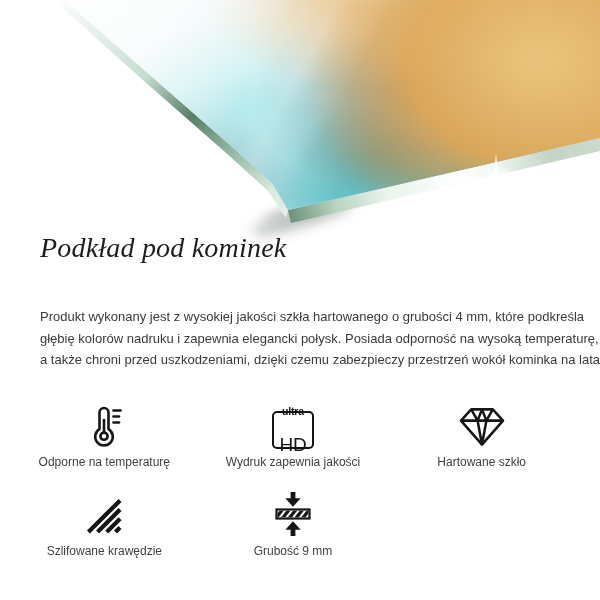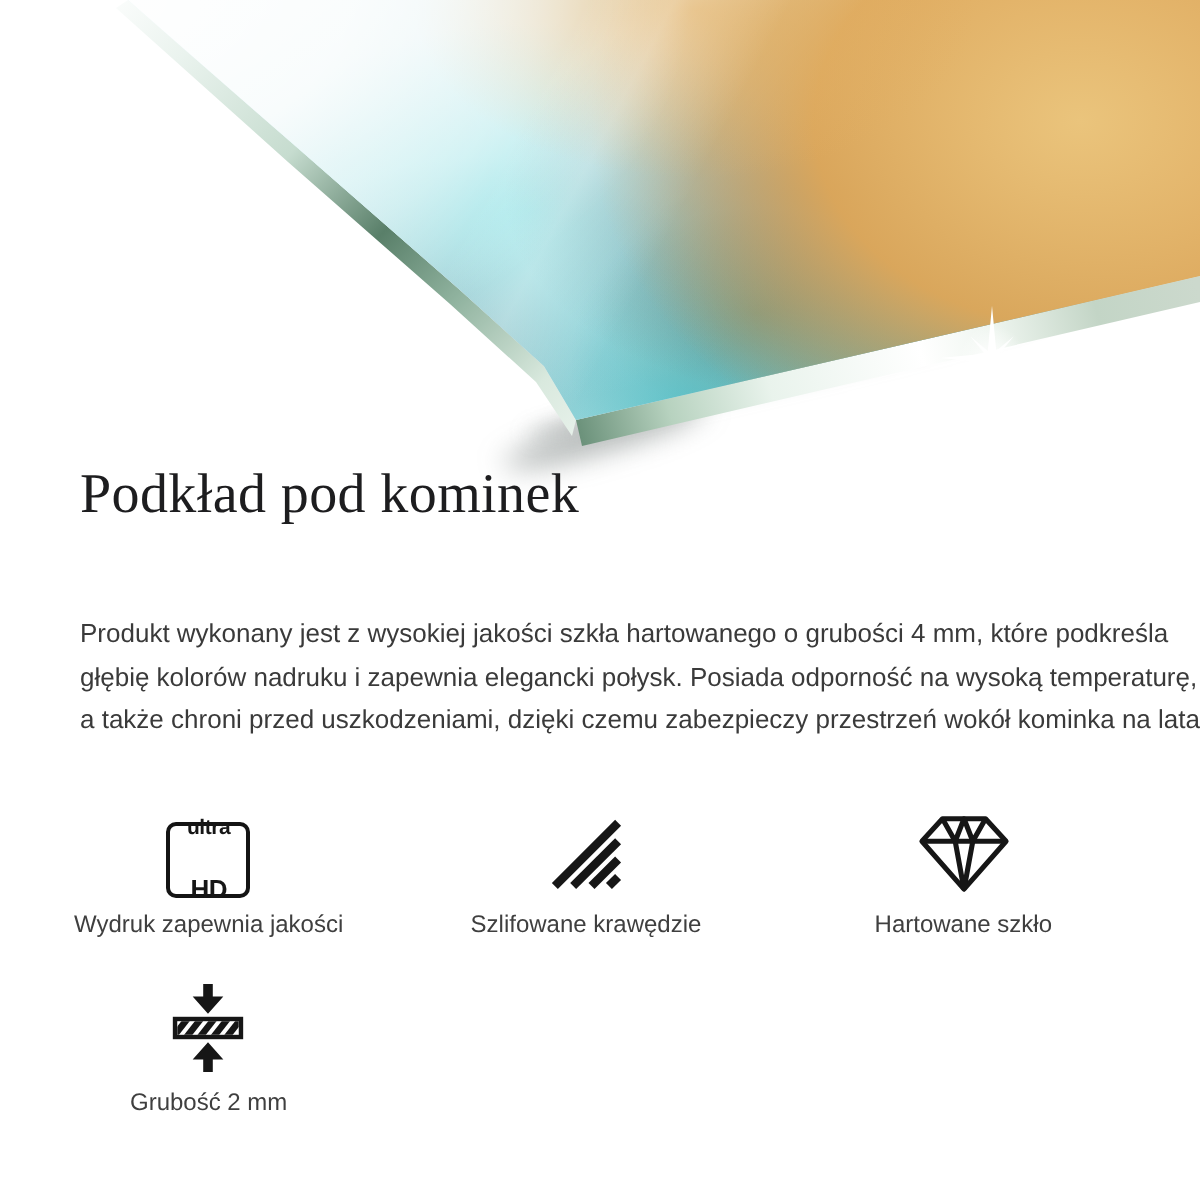--- a/index.html
+++ b/index.html
@@ -34,34 +34,34 @@
       radial-gradient(180px 125px at 40% 66%,rgba(142,159,171,.8),rgba(142,159,171,0) 70%),
       radial-gradient(115px 75px at 63% 62%,rgba(205,140,60,.9),rgba(205,140,60,0) 70%),
       radial-gradient(190px 135px at 28% 32%,rgba(196,231,234,.9),rgba(196,231,234,0) 70%),
       radial-gradient(160px 115px at 31% 90%,rgba(124,210,215,.85),rgba(124,210,215,0) 70%);}
   .sparkle{position:absolute;left:467px;top:150px;width:58px;height:58px;}
 
   
   .title{position:absolute;left:40px;top:231px;margin:0;font-weight:400;
     font-family:"Liberation Serif","DejaVu Serif",serif;
     font-size:28px;line-height:33px;letter-spacing:.2px;color:#1d1d1f;}
-  .title span{display:block;}
+  .title span{display:block;font-style:italic;}
   .desc{position:absolute;left:40px;top:306px;margin:0;font-size:13px;line-height:21.5px;color:#3a3a3a;}
   .desc span{display:block;white-space:nowrap;}
 
   
   .features{position:absolute;left:10px;top:399px;width:566px;display:grid;
     grid-template-columns:repeat(3,1fr);row-gap:18px;}
   .feature{display:flex;flex-direction:column;align-items:center;color:#161616;}
   .icon-box{height:50px;display:flex;align-items:flex-end;justify-content:center;margin-bottom:6px;}
   .f-label{font-size:12px;line-height:15px;color:#3f3f3f;white-space:nowrap;}
   .uhd{width:38px;height:34px;border:2.6px solid #141414;border-radius:5px;
     display:flex;flex-direction:column;align-items:center;justify-content:center;line-height:1;}
   .uhd .u-top{font-size:10.5px;font-weight:600;letter-spacing:-.2px;margin-bottom:18px;}
-  .uhd .u-bot{font-size:13px;font-weight:700;letter-spacing:-.3px;}
+  .uhd .u-bot{font-size:19px;font-weight:400;letter-spacing:-.3px;}
   svg{display:block;}
 </style>
 </head>
 <body>
 
 <div class="stage">
 
   <div class="hero">
     <div class="shadow-bar"></div>
     <div class="shadow-blob"></div>
@@ -89,54 +89,67 @@
   </h1>
 
   <p class="desc">
     <span>Produkt wykonany jest z wysokiej jakości szkła hartowanego o grubości 4 mm, które podkreśla</span>
     <span>głębię kolorów nadruku i zapewnia elegancki połysk. Posiada odporność na wysoką temperaturę,</span>
     <span>a także chroni przed uszkodzeniami, dzięki czemu zabezpieczy przestrzeń wokół kominka na lata.</span>
   </p>
 
   <div class="features">
 
+    <div class="feature">
+      <div class="icon-box">
+        <svg width="48" height="46" viewBox="0 0 48 46" fill="none" stroke="#161616" stroke-width="2.6">
+          <path d="M19.5 9.5 a4.5 4.5 0 0 1 9 0 v16.6 a8.8 8.8 0 1 1 -9 0 Z" stroke-linejoin="round"></path>
+          <circle cx="24" cy="33.2" r="3.6"></circle>
+          <line x1="24" y1="16" x2="24" y2="29.4"></line>
+          <line x1="33.5" y1="7.5" x2="40.5" y2="7.5" stroke-linecap="round"></line>
+          <line x1="33.5" y1="13.5" x2="39" y2="13.5" stroke-linecap="round"></line>
+          <line x1="33.5" y1="19.5" x2="39" y2="19.5" stroke-linecap="round"></line>
+        </svg>
+      </div>
+      <div class="f-label">Odporne na temperaturę</div>
+    </div>
 
     <div class="feature">
       <div class="icon-box">
         <div class="uhd">
           <span class="u-top">ultra</span>
           <span class="u-bot">HD</span>
         </div>
       </div>
       <div class="f-label">Wydruk zapewnia jakości</div>
     </div>
 
 
     <div class="feature">
       <div class="icon-box">
+        <svg width="52" height="45" viewBox="0 0 52 46" fill="none" stroke="#161616" stroke-width="2.6" stroke-linejoin="round">
+          <path d="M4.5 17 L15 5.5 H37 L47.5 17 L26 41.5 Z"></path>
+          <path d="M4.5 17 H47.5"></path>
+          <path d="M15 5.5 L21.5 17 L26 5.5 L30.5 17 L37 5.5"></path>
+          <path d="M21.5 17 L26 41.5 M30.5 17 L26 41.5"></path>
+        </svg>
+      </div>
+      <div class="f-label">Hartowane szkło</div>
+    </div>
+
+    <div class="feature">
+      <div class="icon-box">
         <svg width="44" height="44" viewBox="0 0 48 48" stroke="#161616" stroke-width="4.6">
           <line x1="7" y1="41.5" x2="41.5" y2="7"></line>
           <line x1="17" y1="41.5" x2="41.5" y2="17"></line>
           <line x1="27" y1="41.5" x2="41.5" y2="27"></line>
           <line x1="36.5" y1="41.5" x2="41.5" y2="36.5"></line>
         </svg>
       </div>
       <div class="f-label">Szlifowane krawędzie</div>
-    </div>
-
-    <div class="feature">
-      <div class="icon-box">
-        <svg width="52" height="45" viewBox="0 0 52 46" fill="none" stroke="#161616" stroke-width="2.6" stroke-linejoin="round">
-          <path d="M4.5 17 L15 5.5 H37 L47.5 17 L26 41.5 Z"></path>
-          <path d="M4.5 17 H47.5"></path>
-          <path d="M15 5.5 L21.5 17 L26 5.5 L30.5 17 L37 5.5"></path>
-          <path d="M21.5 17 L26 41.5 M30.5 17 L26 41.5"></path>
-        </svg>
-      </div>
-      <div class="f-label">Hartowane szkło</div>
     </div>
 
     <div class="feature">
       <div class="icon-box">
         <svg width="46" height="48" viewBox="0 0 48 50">
           <defs>
               <clipPath id="barclip">
                 <rect x="8" y="21.5" width="32" height="7"></rect>
               </clipPath>
             </defs>
@@ -145,17 +158,17 @@
           <g clip-path="url(#barclip)" stroke="#161616" stroke-width="3.4">
             <line x1="4" y1="32" x2="15" y2="18"></line>
             <line x1="11" y1="32" x2="22" y2="18"></line>
             <line x1="18" y1="32" x2="29" y2="18"></line>
             <line x1="25" y1="32" x2="36" y2="18"></line>
             <line x1="32" y1="32" x2="43" y2="18"></line>
           </g>
           <polygon points="24,32.5 32,41.5 26.5,41.5 26.5,48 21.5,48 21.5,41.5 16,41.5" fill="#161616"></polygon>
         </svg>
       </div>
-      <div class="f-label">Grubość 2 mm</div>
+      <div class="f-label">Grubość 9 mm</div>
     </div>
 
   </div>
 </div>
 
 </body></html>

